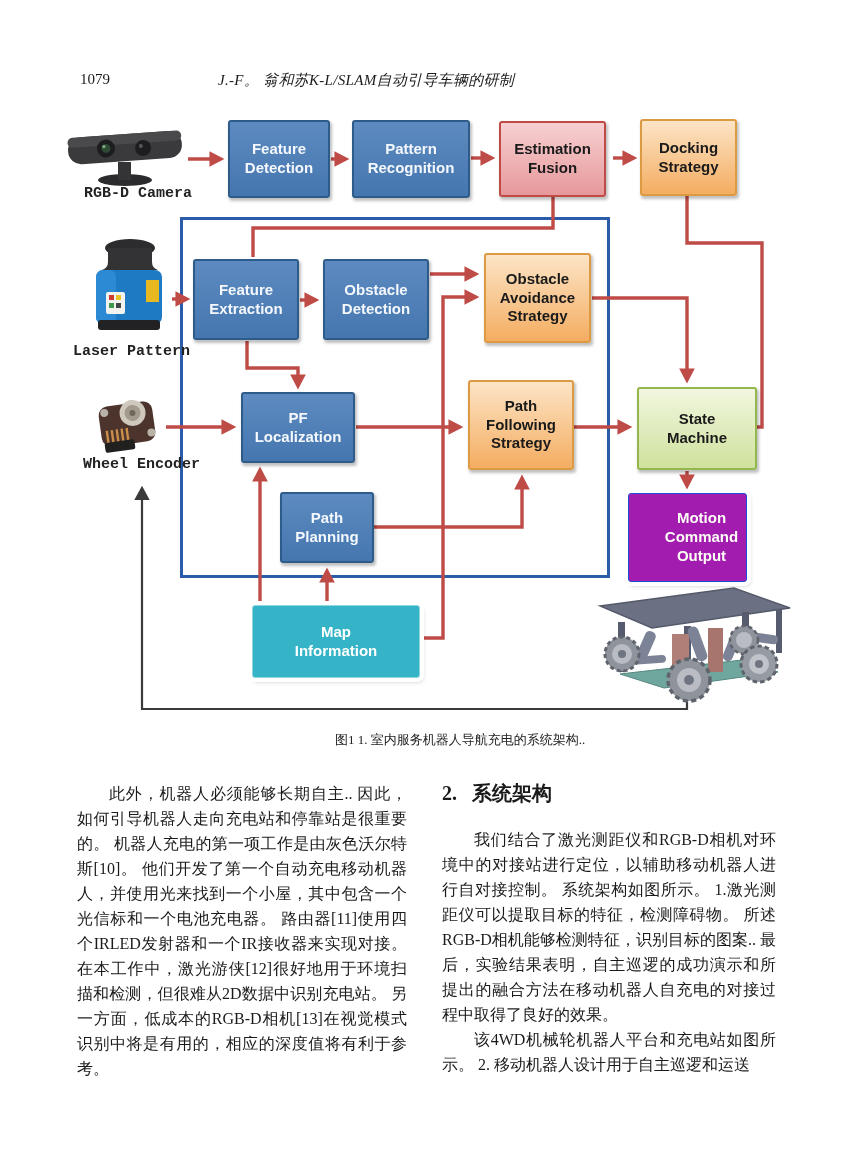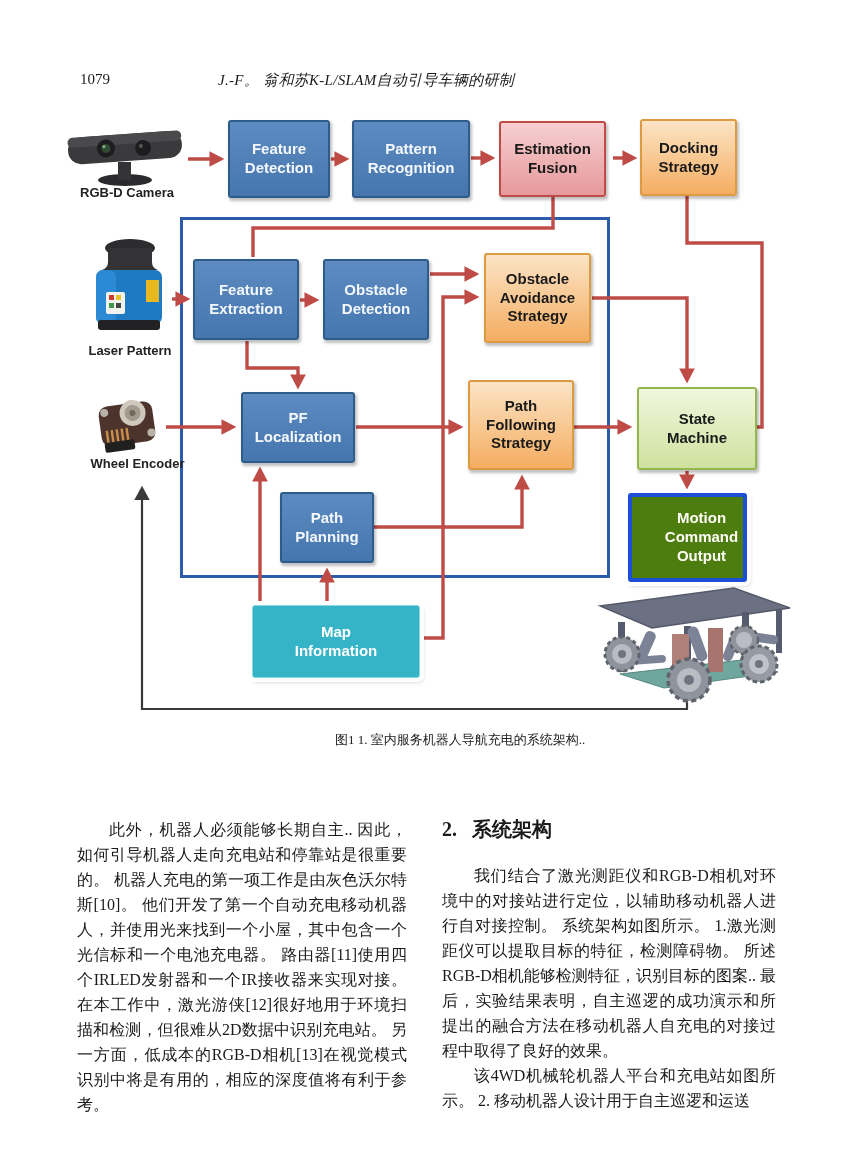--- a/index.html
+++ b/index.html
@@ -23,35 +23,35 @@
   .node {
     position:absolute; z-index:3; display:flex; align-items:center; justify-content:center;
     text-align:center; white-space:pre-line; border-radius:3px;
     font-family:"Liberation Sans", sans-serif; font-size:15px; line-height:1.26; font-weight:600;
     box-shadow:1.5px 2.5px 3px rgba(0,0,0,.25);
   }
   .n-blue  { background:linear-gradient(180deg,#5d8bc1,#4576ae); border:2px solid #2e5c8a; color:#f4f8fc;text-align:center; }
   .n-pink  { background:linear-gradient(180deg,#f7d0d1,#e6989b); border:2px solid #bf4b47; color:#1a1a1a; }
   .n-orange{ background:linear-gradient(180deg,#fce4c6,#f4ad61); border:2px solid #dc9a43; color:#1a1a1a; }
   .n-green { background:linear-gradient(180deg,#f1f7df,#cfe19d); border:2px solid #94b64e; color:#1a1a1a; }
-  .n-olive { background:#4d7c0f; border:4px solid #1d4ed8; color:#fdfdf6;
+  .n-olive { background:#a21caf; border:1px solid #1d4ed8; color:#fdfdf6;
              box-shadow:0 0 0 4px #fff, 2px 3px 5px rgba(0,0,0,.3);padding-left:28px; }
   .n-teal  { background:#35b3c7; border:1px solid #8ed6e0; color:#ffffff;
              box-shadow:0 0 0 4px #fff, 2px 3px 5px rgba(0,0,0,.3); }
 
   .sensor-label {
-    position:absolute; z-index:3; text-align:center;
-    font-family:Liberation Sans, sans-serif; font-size:13px; font-weight:700; color:#222;
+    position:absolute; z-index:3; text-align:right;
+    font-family:Liberation Mono, monospace; font-size:15px; font-weight:700; color:#222;
   }
   .art { position:absolute; z-index:3; }
   .caption { position:absolute; left:75px; top:731px; width:770px; text-align:center;
              font-size:13px; color:#222; }
 
   
-  .col { position:absolute; top:781px; font-size:16px; line-height:25px; text-align:justify;margin-top:36px; }
+  .col { position:absolute; top:781px; font-size:16px; line-height:25px; text-align:justify; }
   .col-left  { left:77px;  width:330px; }
   .col-right { left:442px; width:334px; }
   .col p { text-indent:2em; margin:0; }
   .h2 { font-weight:700; font-size:20px; white-space:pre; margin-bottom:21px; }
 </style>
 </head>
 <body>
 
 <div class="page">
 

